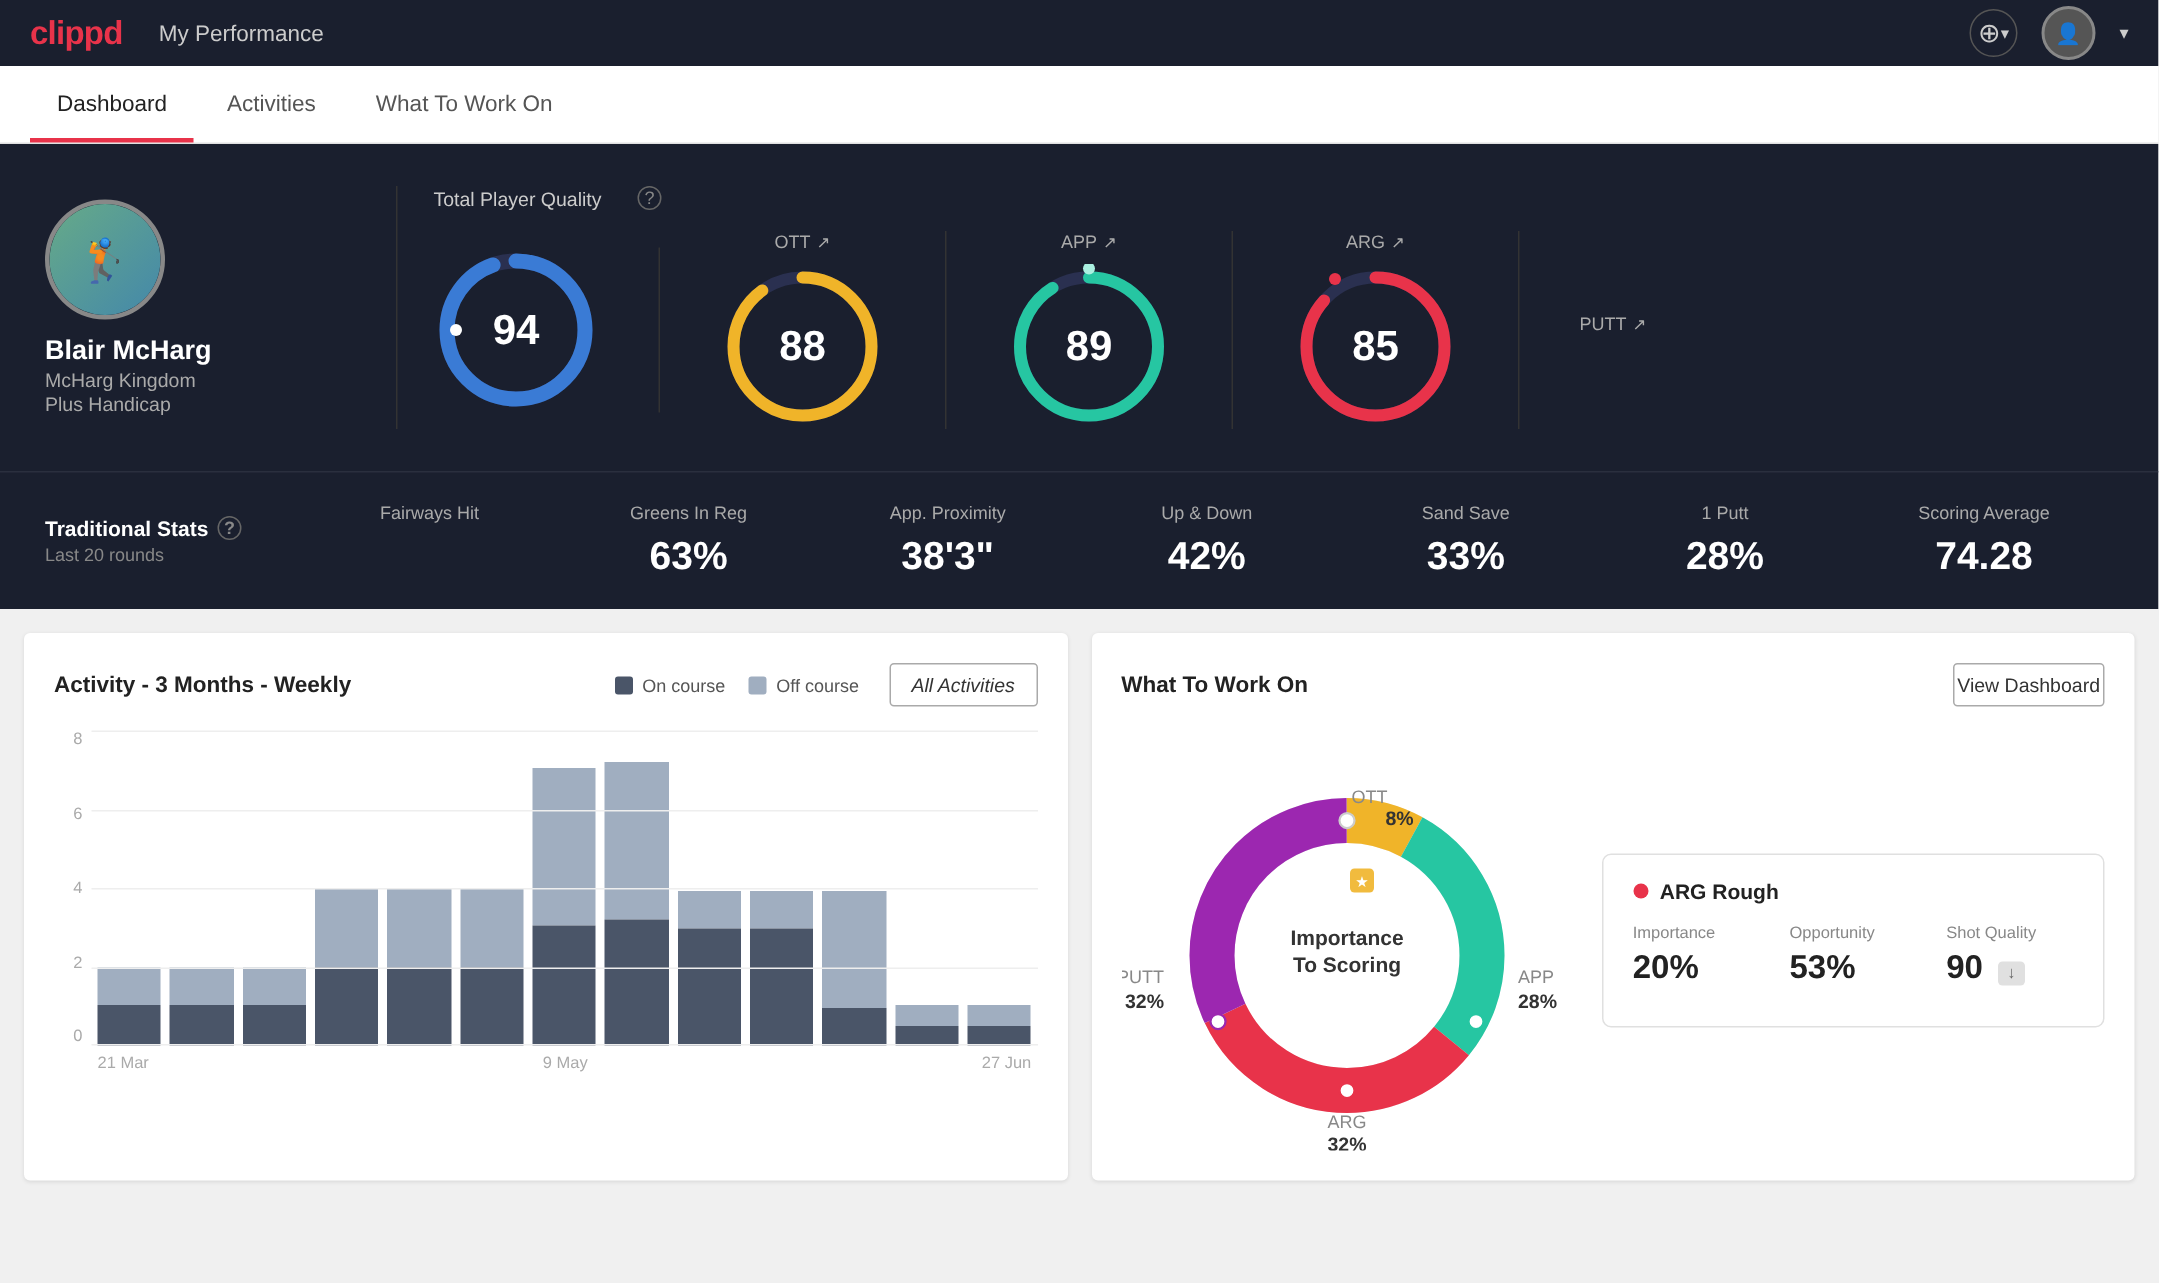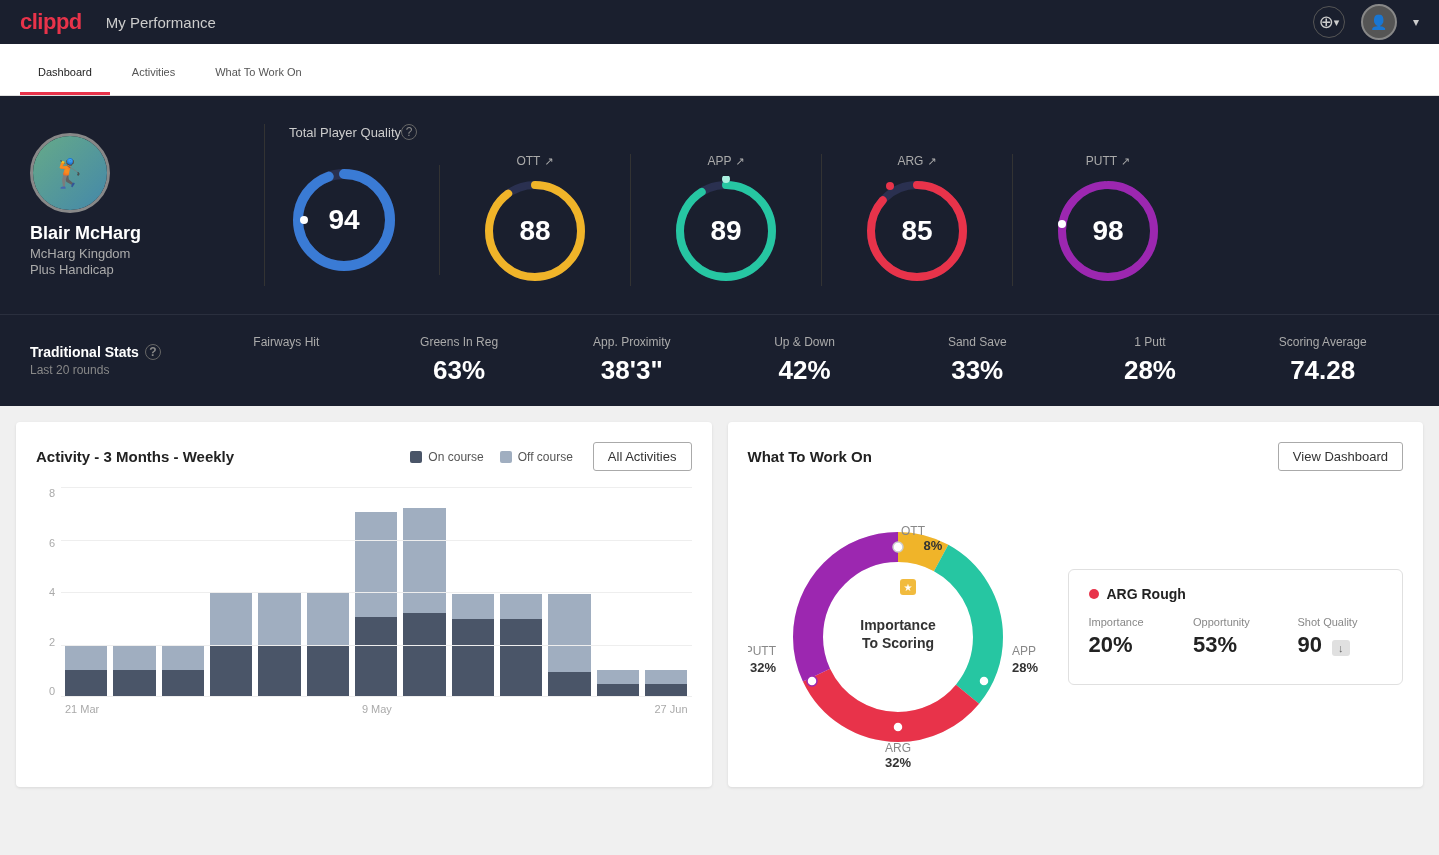--- a/index.html
+++ b/index.html
@@ -33,21 +33,21 @@
     .tabs-bar {
       background: #fff;
       display: flex;
       align-items: flex-end;
       height: 52px;
       padding: 0 20px;
       border-bottom: 1px solid #e0e0e0;
     }
     .tab {
       padding: 14px 18px;
-      font-size: 11px;
+      font-size: 15px;
       color: #555;
       cursor: pointer;
       border-bottom: 3px solid transparent;
       margin-right: 4px;
       white-space: nowrap;
     }
     .tab.active {
       color: #222;
       border-bottom: 3px solid #e8334a;
       font-weight: 500;
@@ -70,21 +70,21 @@
       width: 100%; height: 100%; background: linear-gradient(135deg, #6a8, #48a);
       display: flex; align-items: center; justify-content: center; font-size: 28px;
     }
     .player-name { font-size: 18px; font-weight: 700; color: #fff; }
     .player-country { font-size: 13px; color: #aaa; margin-top: 2px; }
     .player-handicap { font-size: 13px; color: #aaa; margin-top: 1px; }
 
     .divider-v { width: 1px; background: #333; margin: 0 24px; align-self: stretch; }
 
     .quality-section { flex: 1; }
-    .quality-title { font-size: 13px; color: #ccc; margin-bottom: 14px; display: flex; align-items: center; gap: 0; }
+    .quality-title { font-size: 13px; color: #ccc; margin-bottom: 14px; display: flex; align-items: center; gap: 24px; }
     .quality-help { color: #888; font-size: 12px; border: 1px solid #666; border-radius: 50%; width: 16px; height: 16px; display: inline-flex; align-items: center; justify-content: center; cursor: pointer; }
 
     .gauges { display: flex; align-items: center; gap: 0; }
     .gauge-item { display: flex; flex-direction: column; align-items: center; padding: 0 40px; border-right: 1px solid #333; }
     .gauge-item:last-child { border-right: none; }
     .gauge-label { font-size: 12px; color: #aaa; margin-bottom: 8px; display: flex; align-items: center; gap: 4px; }
     .gauge-arrow { font-size: 11px; color: #aaa; }
 
     .circle-gauge { position: relative; width: 110px; height: 110px; }
     .circle-gauge svg { transform: rotate(-90deg); }
@@ -117,30 +117,30 @@
     .panel { background: #fff; border-radius: 4px; flex: 1; padding: 20px; box-shadow: 0 1px 3px rgba(0,0,0,0.1); }
 
     
     .chart-header { display: flex; align-items: center; justify-content: space-between; margin-bottom: 16px; }
     .chart-title { font-size: 15px; font-weight: 600; color: #222; }
     .legend { display: flex; align-items: center; gap: 16px; }
     .legend-item { display: flex; align-items: center; gap: 6px; font-size: 12px; color: #555; }
     .legend-dot { width: 12px; height: 12px; border-radius: 2px; }
     .all-activities-btn {
       border: 1px solid #aaa; background: #fff; padding: 6px 14px;
-      font-size: 13px; cursor: pointer; border-radius: 3px; color: #333;
+      font-size: 13px; cursor: pointer; border-radius: 3px; color: #333; font-style: italic;
     }
 
     .bar-chart { position: relative; height: 260px; margin-top: 10px; }
 
     
     .work-header { display: flex; align-items: center; justify-content: space-between; margin-bottom: 16px; }
     .work-title { font-size: 15px; font-weight: 600; color: #222; }
     .view-dashboard-btn {
-      border: 1px solid #aaa; background: #fff; padding: 6px 14px;
+      border: 1px solid #aaa; background: #fff; padding: 6px 2px;
       font-size: 13px; cursor: pointer; border-radius: 3px; color: #333;
     }
     .work-body { display: flex; align-items: center; gap: 20px; }
 
     .info-card {
       border: 1px solid #e0e0e0; border-radius: 6px; padding: 16px 20px;
       flex: 1; min-width: 200px;
     }
     .info-card-title { display: flex; align-items: center; gap: 8px; font-size: 14px; font-weight: 600; color: #222; margin-bottom: 14px; }
     .dot-red { width: 10px; height: 10px; border-radius: 50%; background: #e8334a; flex-shrink: 0; }
@@ -250,28 +250,20 @@
             </svg>
             <div class="gauge-number">85</div>
           </div>
         </div>
 
         <div class="gauge-item">
           <div class="gauge-label">
             <span>PUTT</span>
             <span class="gauge-arrow">↗</span>
           </div>
-          <div class="circle-gauge">
-            <svg width="110" height="110" viewBox="0 0 110 110">
-              <circle cx="55" cy="55" r="46" fill="none" stroke="#2a3050" stroke-width="8"></circle>
-              <circle cx="55" cy="55" r="46" fill="none" stroke="#9c27b0" stroke-width="8" stroke-dasharray="285 289" stroke-linecap="round"></circle>
-              <circle cx="62" cy="9" r="4" fill="#fff"></circle>
-            </svg>
-            <div class="gauge-number">98</div>
-          </div>
         </div>
 
       </div>
     </div>
   </div>
 </div>
 
 <div class="trad-stats">
   <div class="trad-label">
     <div class="trad-label-title">

